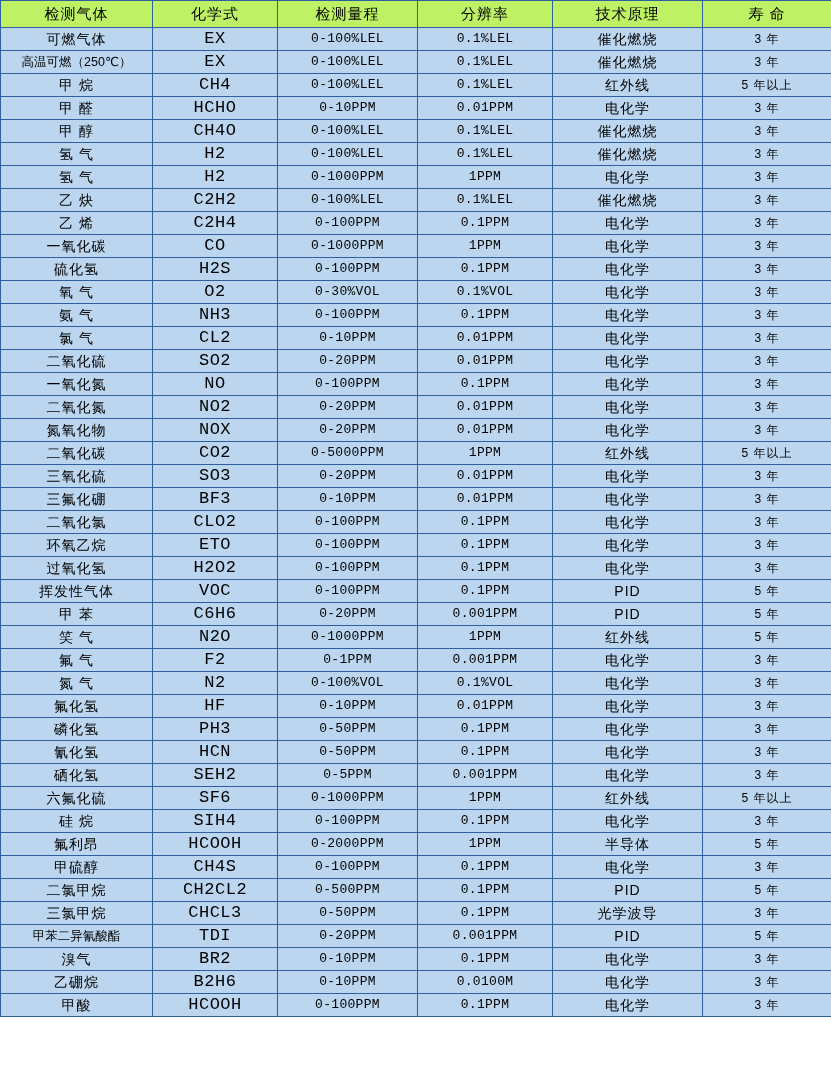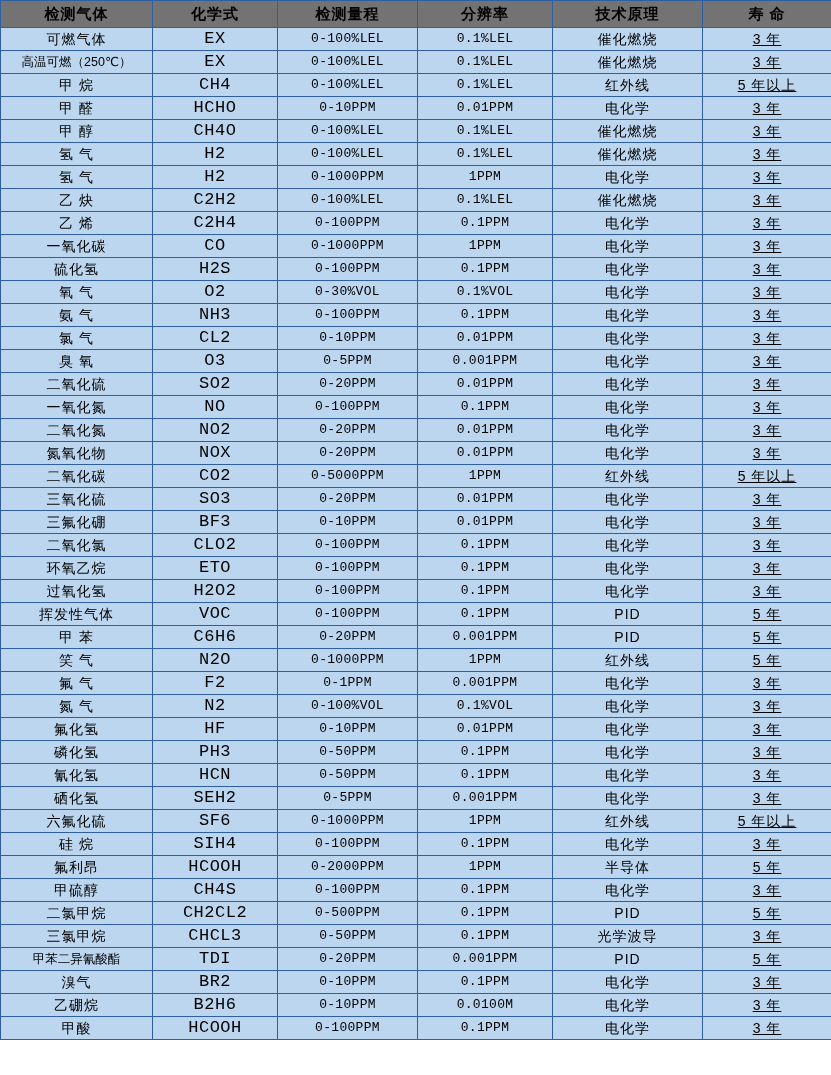--- a/index.html
+++ b/index.html
@@ -30,45 +30,44 @@
     color: #000000;
     background: #bcd6ef;
     padding: 0;
     height: 22px;
     line-height: 22px;
     font-size: 14px;
     overflow: hidden;
     white-space: nowrap;
   }
   #gas-table thead th {
-    background: #737373;
-    font-weight: bold;
+    background: #bef264;
+    font-weight: normal;
     font-size: 15px;
     height: 26px;
     line-height: 26px;
     letter-spacing: 1px;
   }
   #gas-table td.cn {
     font-size: 14px;
     letter-spacing: 1px;
   }
   #gas-table td.code {
     font-family: "Liberation Mono", "DejaVu Sans Mono", monospace;
     font-size: 17px;
     letter-spacing: 0.5px;
   }
   #gas-table td.num {
     font-family: "Liberation Mono", "DejaVu Sans Mono", monospace;
     font-size: 13px;
     letter-spacing: 0.3px;
   }
   #gas-table td.life {
-    font-size: 14px;
+    font-size: 12px;
     letter-spacing: 1px;
-    text-decoration: underline;
   }
   #gas-table td.small {
     font-size: 12.5px;
     letter-spacing: 0;
   }
 </style>
 </head>
 <body>
 
 <table id="gas-table">
@@ -197,28 +196,20 @@
       </tr>
       <tr>
         <td class="cn">氯 气</td>
         <td class="code">CL2</td>
         <td class="num">0-10PPM</td>
         <td class="num">0.01PPM</td>
         <td class="cn">电化学</td>
         <td class="life">3 年</td>
       </tr>
       <tr>
-        <td class="cn">臭 氧</td>
-        <td class="code">O3</td>
-        <td class="num">0-5PPM</td>
-        <td class="num">0.001PPM</td>
-        <td class="cn">电化学</td>
-        <td class="life">3 年</td>
-      </tr>
-      <tr>
         <td class="cn">二氧化硫</td>
         <td class="code">SO2</td>
         <td class="num">0-20PPM</td>
         <td class="num">0.01PPM</td>
         <td class="cn">电化学</td>
         <td class="life">3 年</td>
       </tr>
       <tr>
         <td class="cn">一氧化氮</td>
         <td class="code">NO</td>

